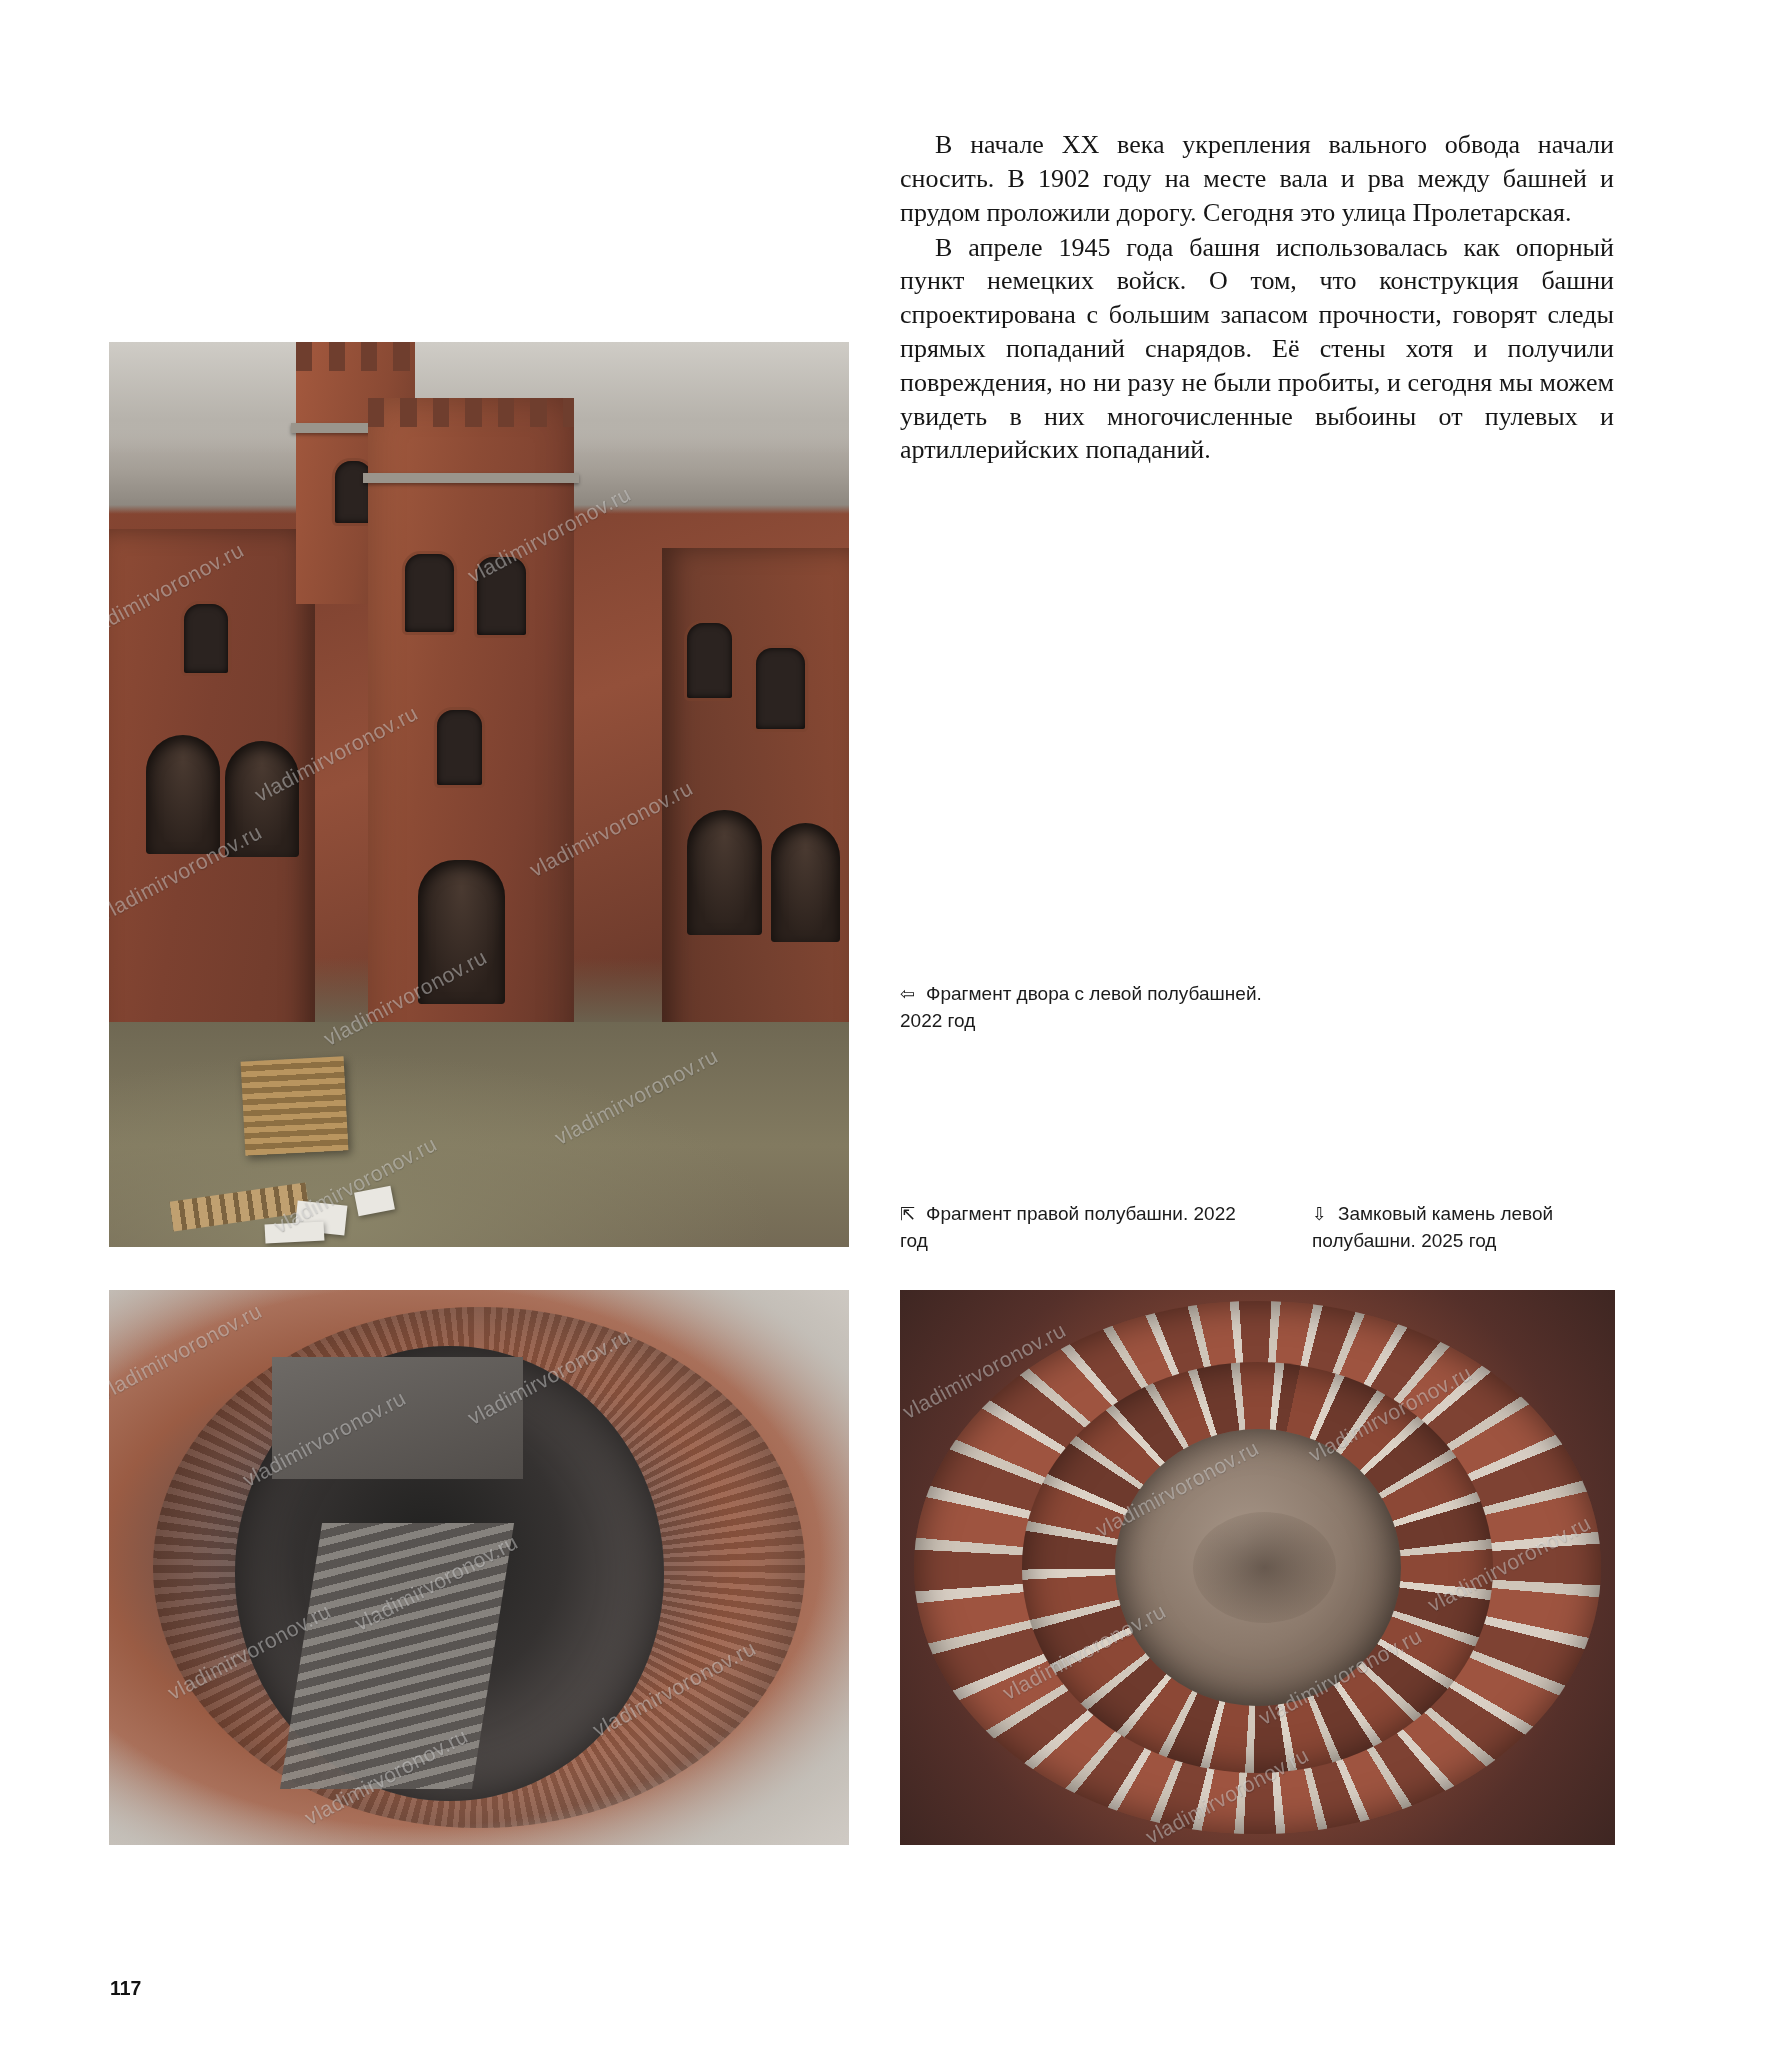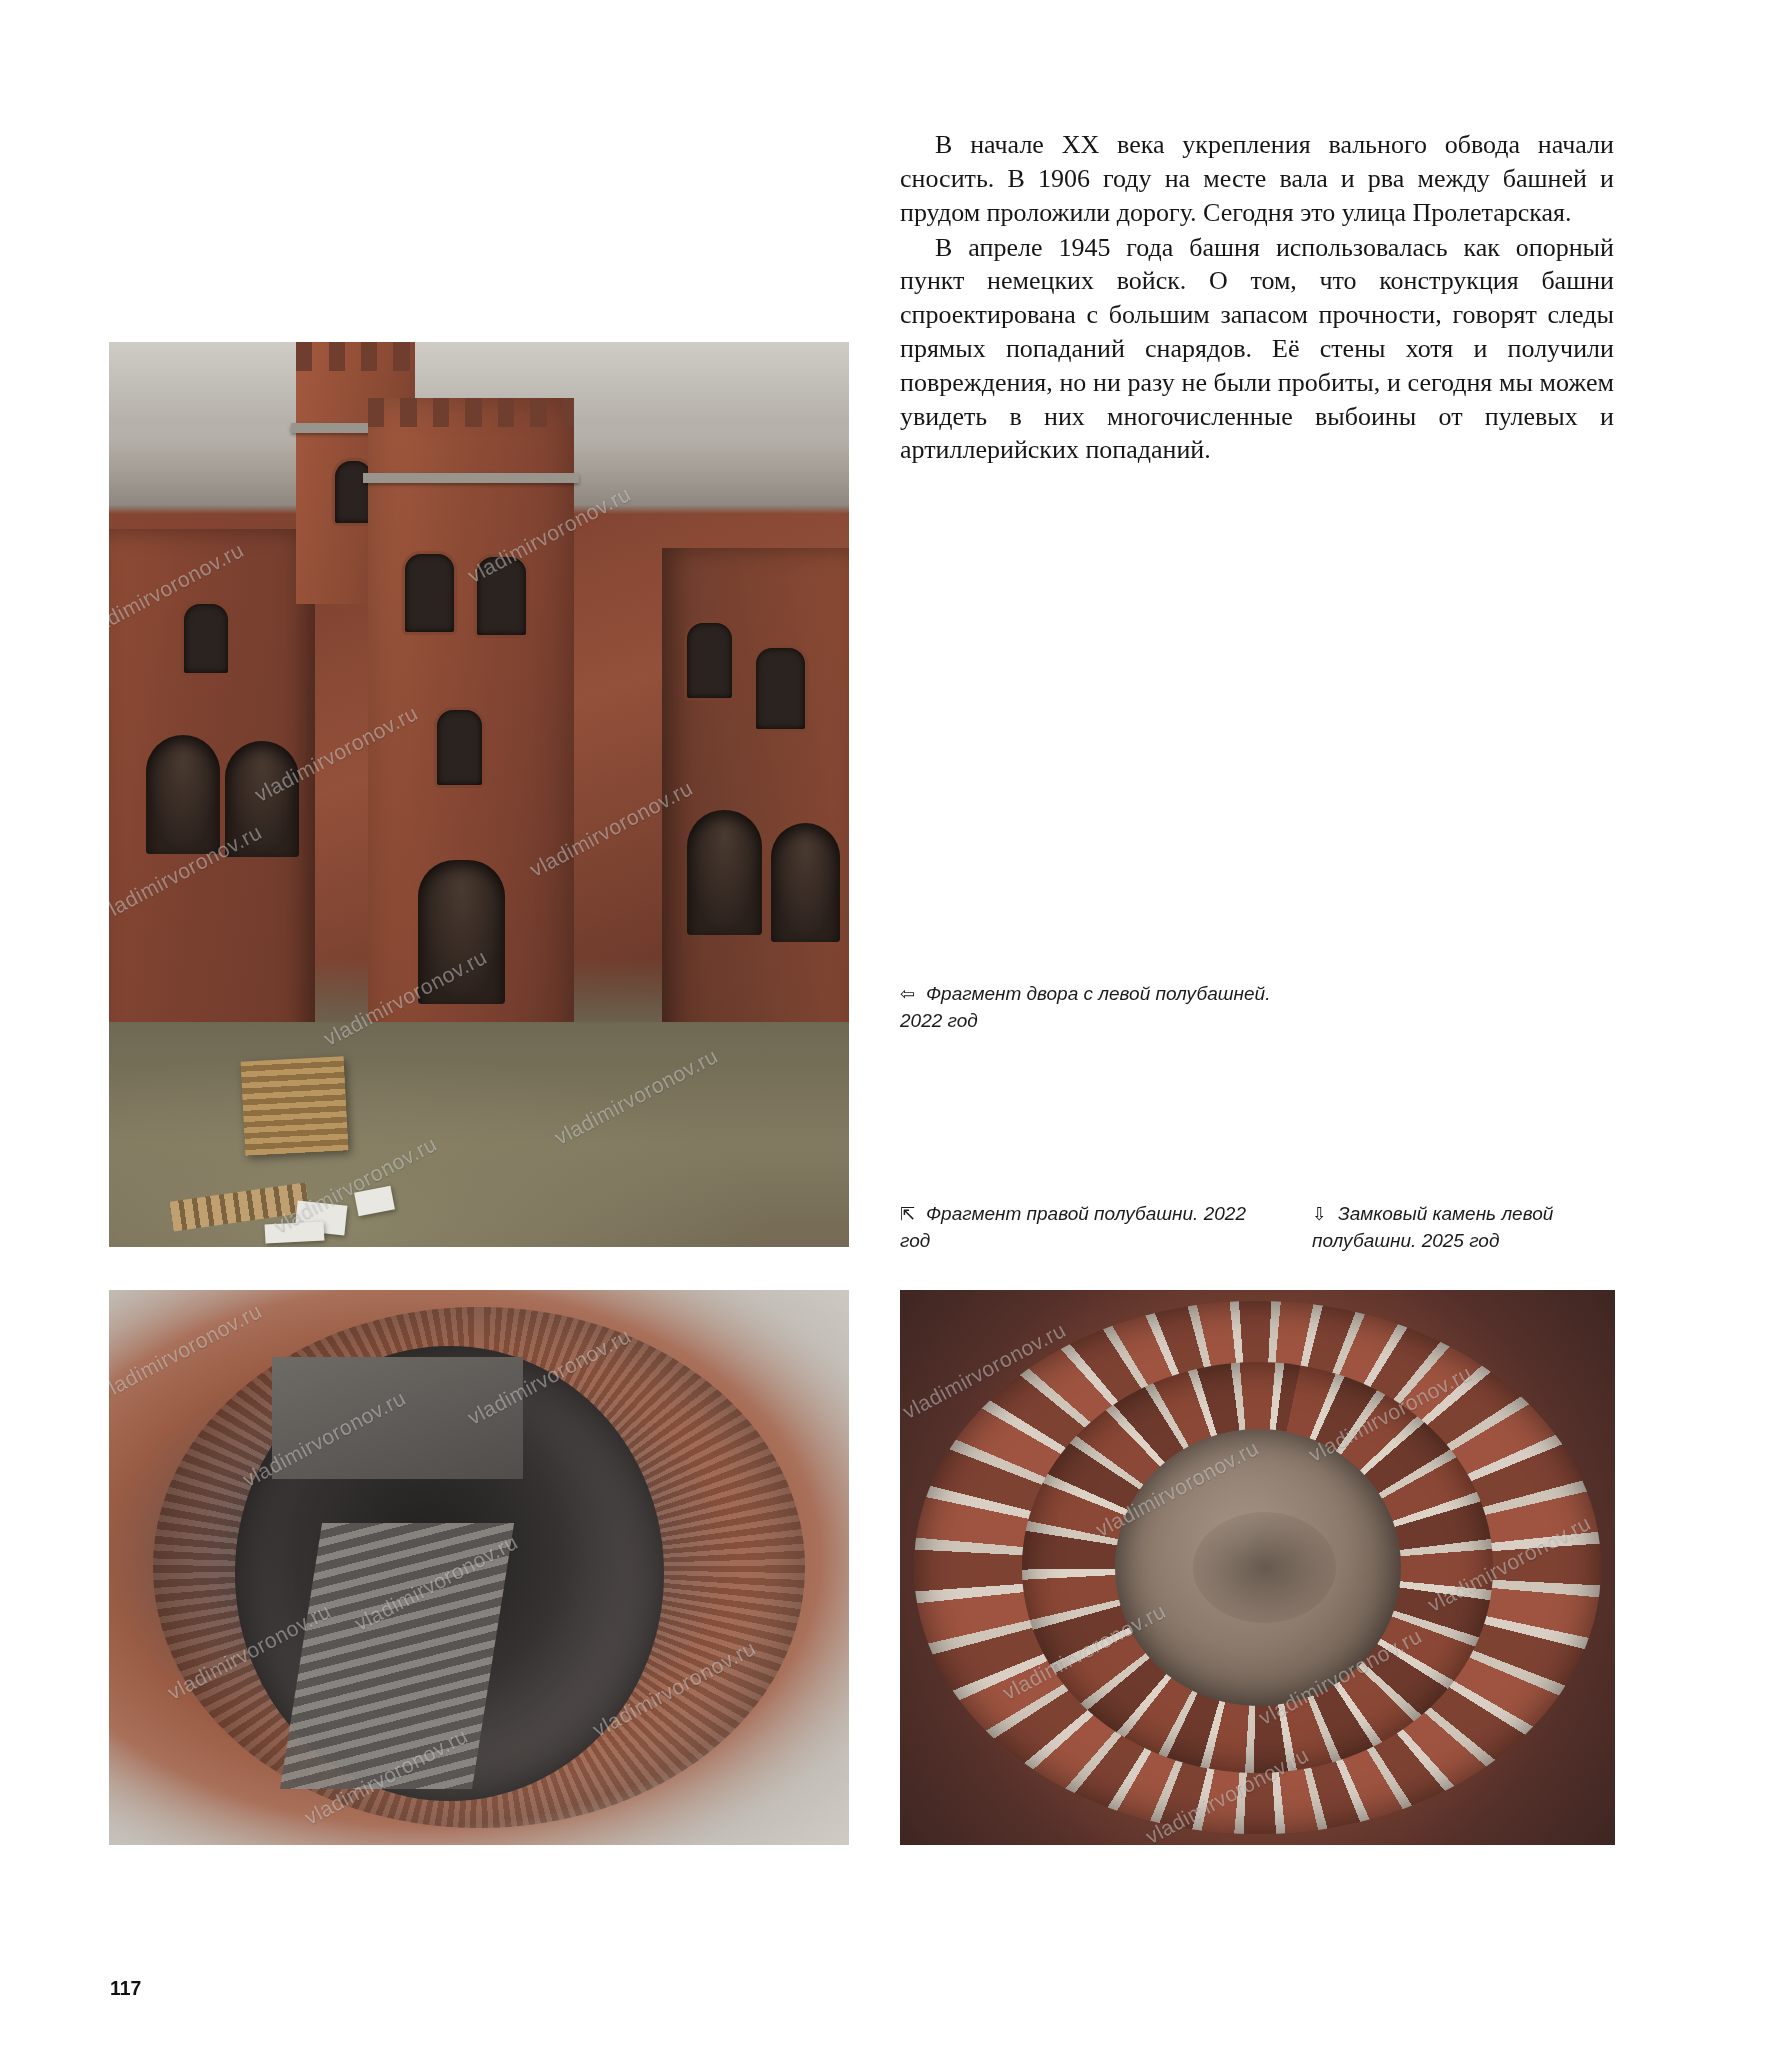--- a/index.html
+++ b/index.html
@@ -44,21 +44,20 @@
   }
   .caption .arrow {
     display: inline-block;
     width: 26px;
     font-family: "DejaVu Sans", sans-serif;
     font-size: 18px;
     color: #1b1b1b;
   }
   .caption-text {
     display: inline;
-    font-style: italic;
   }
   #caption-courtyard {
     left: 900px;
     top: 981px;
     width: 387px;
   }
   #caption-right-halftower {
     left: 900px;
     top: 1201px;
     width: 350px;
@@ -280,21 +279,21 @@
     font-family: "Liberation Sans", sans-serif;
     font-size: 19.4px;
     font-weight: bold;
     color: #111;
   }
 </style>
 </head>
 <body>
 
 <div class="text-column">
-  <p class="body-par">В начале XX века укрепления вального обвода начали сносить. В 1906 году на месте вала и рва между башней и прудом проложили дорогу. Сегодня это улица Пролетарская.</p>
+  <p class="body-par">В начале XX века укрепления вального обвода начали сносить. В 1902 году на месте вала и рва между башней и прудом проложили дорогу. Сегодня это улица Пролетарская.</p>
   <p class="body-par">В апреле 1945 года башня использовалась как опорный пункт немецких войск. О том, что конструкция башни спроектирована с большим запасом прочности, говорят следы прямых попаданий снарядов. Её стены хотя и получили повреждения, но ни разу не были пробиты, и сегодня мы можем увидеть в них многочисленные выбоины от пулевых и артиллерийских попаданий.</p>
 </div>
 
 <div class="caption" id="caption-courtyard">
   <span class="arrow">⇦</span><span class="caption-text">Фрагмент двора с левой полубашней. 2022 год</span>
 </div>
 
 <div class="caption" id="caption-right-halftower">
   <span class="arrow">⇱</span><span class="caption-text">Фрагмент правой полубашни. 2022 год</span>
 </div>

